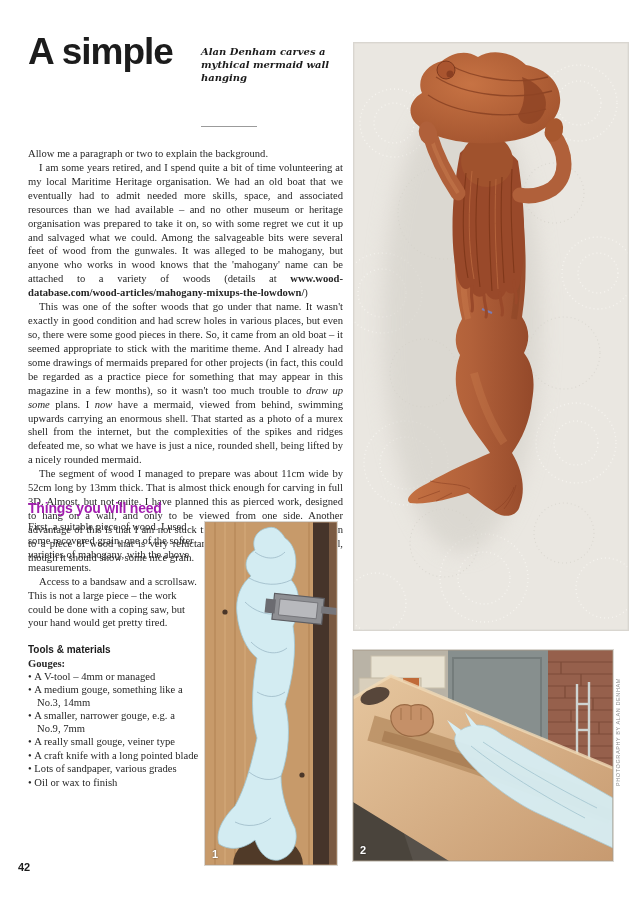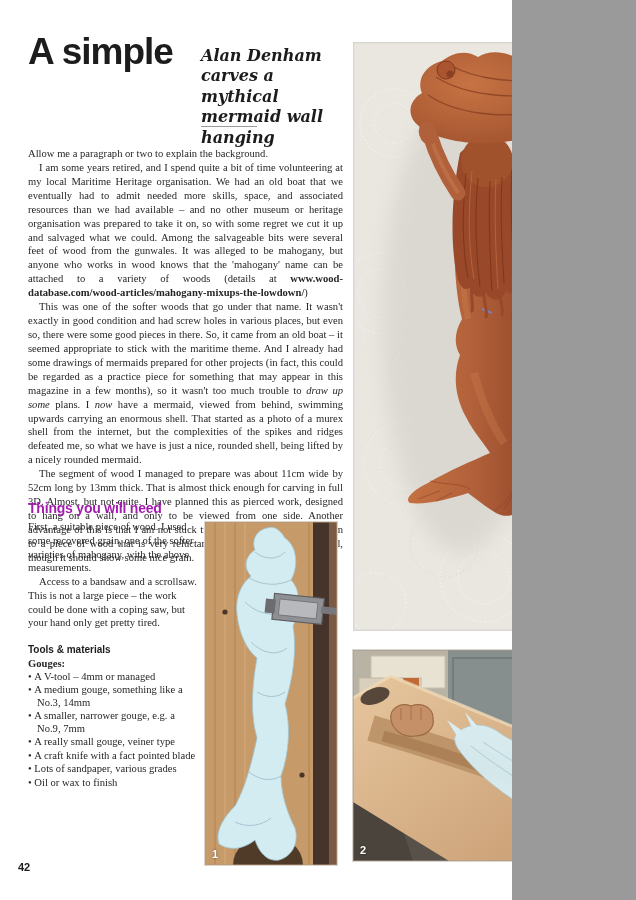--- a/index.html
+++ b/index.html
@@ -1,24 +1,24 @@
 <!DOCTYPE html>
 <html><head>
 <meta charset="utf-8">
 <style>
   html,body{margin:0;padding:0;background:#9a9a9a;}
-  .page{position:relative;width:512px;height:900px;background:#ffffff;overflow:hidden;
+  .page{position:relative;width:636px;height:900px;background:#ffffff;overflow:hidden;
         font-family:"Liberation Serif", serif;color:#2a2a2a;}
   
   .title{position:absolute;left:28px;top:34px;width:180px;
          font-family:"Liberation Sans", sans-serif;font-weight:bold;
          font-size:37px;line-height:0.98;letter-spacing:-1px;color:#1c1c1c;}
   .standfirst{position:absolute;left:201px;top:46px;width:140px;
          font-family:"DejaVu Serif", serif;font-style:italic;font-weight:bold;
-         font-size:16px;line-height:1.28;color:#1c1c1c;}
+         font-size:10px;line-height:1.28;color:#1c1c1c;}
   .standfirst-rule{position:absolute;left:201px;top:126px;width:56px;height:1px;background:#9b9b9b;}
   
   .body-col{position:absolute;left:28px;top:147px;width:315px;
             font-size:10.6px;line-height:1.315;text-align:justify;color:#262626;}
   .body-col p{margin:0;}
   .body-col p.ind{text-indent:11px;}
   .url{font-weight:bold;}
   .it{font-style:italic;}
   
   .mini-col{position:absolute;left:28px;top:500px;width:172px;color:#262626;}
@@ -59,29 +59,29 @@
   <div class="body-col">
     <p>Allow me a paragraph or two to explain the background.</p>
     <p class="ind"><span>I am some years retired, and I spend quite a bit of time volunteering at my local Maritime Heritage organisation. We had an old boat that we eventually had to admit needed more skills, space, and associated resources than we had available – and no other museum or heritage organisation was prepared to take it on, so with some regret we cut it up and salvaged what we could. Among the salvageable bits were several feet of wood from the gunwales. It was alleged to be mahogany, but anyone who works in wood knows that the 'mahogany' name can be attached to a variety of woods (details at </span><span class="url">www.wood-database.com/wood-articles/mahogany-mixups-the-lowdown/</span><span>)</span></p>
     <p class="ind"><span>This was one of the softer woods that go under that name. It wasn't exactly in good condition and had screw holes in various places, but even so, there were some good pieces in there. So, it came from an old boat – it seemed appropriate to stick with the maritime theme. And I already had some drawings of mermaids prepared for other projects (in fact, this could be regarded as a practice piece for something that may appear in this magazine in a few months), so it wasn't too much trouble to </span><span class="it">draw up some</span><span> plans. I </span><span class="it">now</span><span> have a mermaid, viewed from behind, swimming upwards carrying an enormous shell. That started as a photo of a murex shell from the internet, but the complexities of the spikes and ridges defeated me, so what we have is just a nice, rounded shell, being lifted by a nicely rounded mermaid.</span></p>
     <p class="ind">The segment of wood I managed to prepare was about 11cm wide by 52cm long by 13mm thick. That is almost thick enough for carving in full 3D. Almost, but not quite. I have planned this as pierced work, designed to hang on a wall, and only to be viewed from one side. Another advantage of this is that I am not stuck trying to carve a detailed face on to a piece of wood that is very reluctant to accept that level of detail, though it should show some nice grain.</p>
   </div>
 
   <div class="mini-col">
     <div class="h-need">Things you will need</div>
     <p>First, a suitable piece of wood. I used some recovered grain, one of the softer varieties of mahogany, with the above measurements.</p>
-    <p class="ind">Access to a bandsaw and a scrollsaw. This is not a large piece – the work could be done with a coping saw, but your hand only get pretty tired.</p>
+    <p class="ind">Access to a bandsaw and a scrollsaw. This is not a large piece – the work could be done with a coping saw, but your hand would get pretty tired.</p>
     <div class="h-tools">Tools &amp; materials</div>
     <p class="gouges">Gouges:</p>
     <ul class="tools">
       <li>A V-tool – 4mm or managed</li>
       <li>A medium gouge, something like a No.3, 14mm</li>
       <li>A smaller, narrower gouge, e.g. a No.9, 7mm</li>
       <li>A really small gouge, veiner type</li>
-      <li>A craft knife with a fact pointed blade</li>
+      <li>A craft knife with a long pointed blade</li>
       <li>Lots of sandpaper, various grades</li>
       <li>Oil or wax to finish</li>
     </ul>
   </div>
 
   <div class="photo" style="left:354px;top:43px;width:274px;height:587px;">
     <svg width="274" height="587" viewBox="0 0 274 587">
       <defs>
         <linearGradient id="woodV" x1="0" y1="0" x2="1" y2="0">
           <stop offset="0" stop-color="#c47142"></stop>

